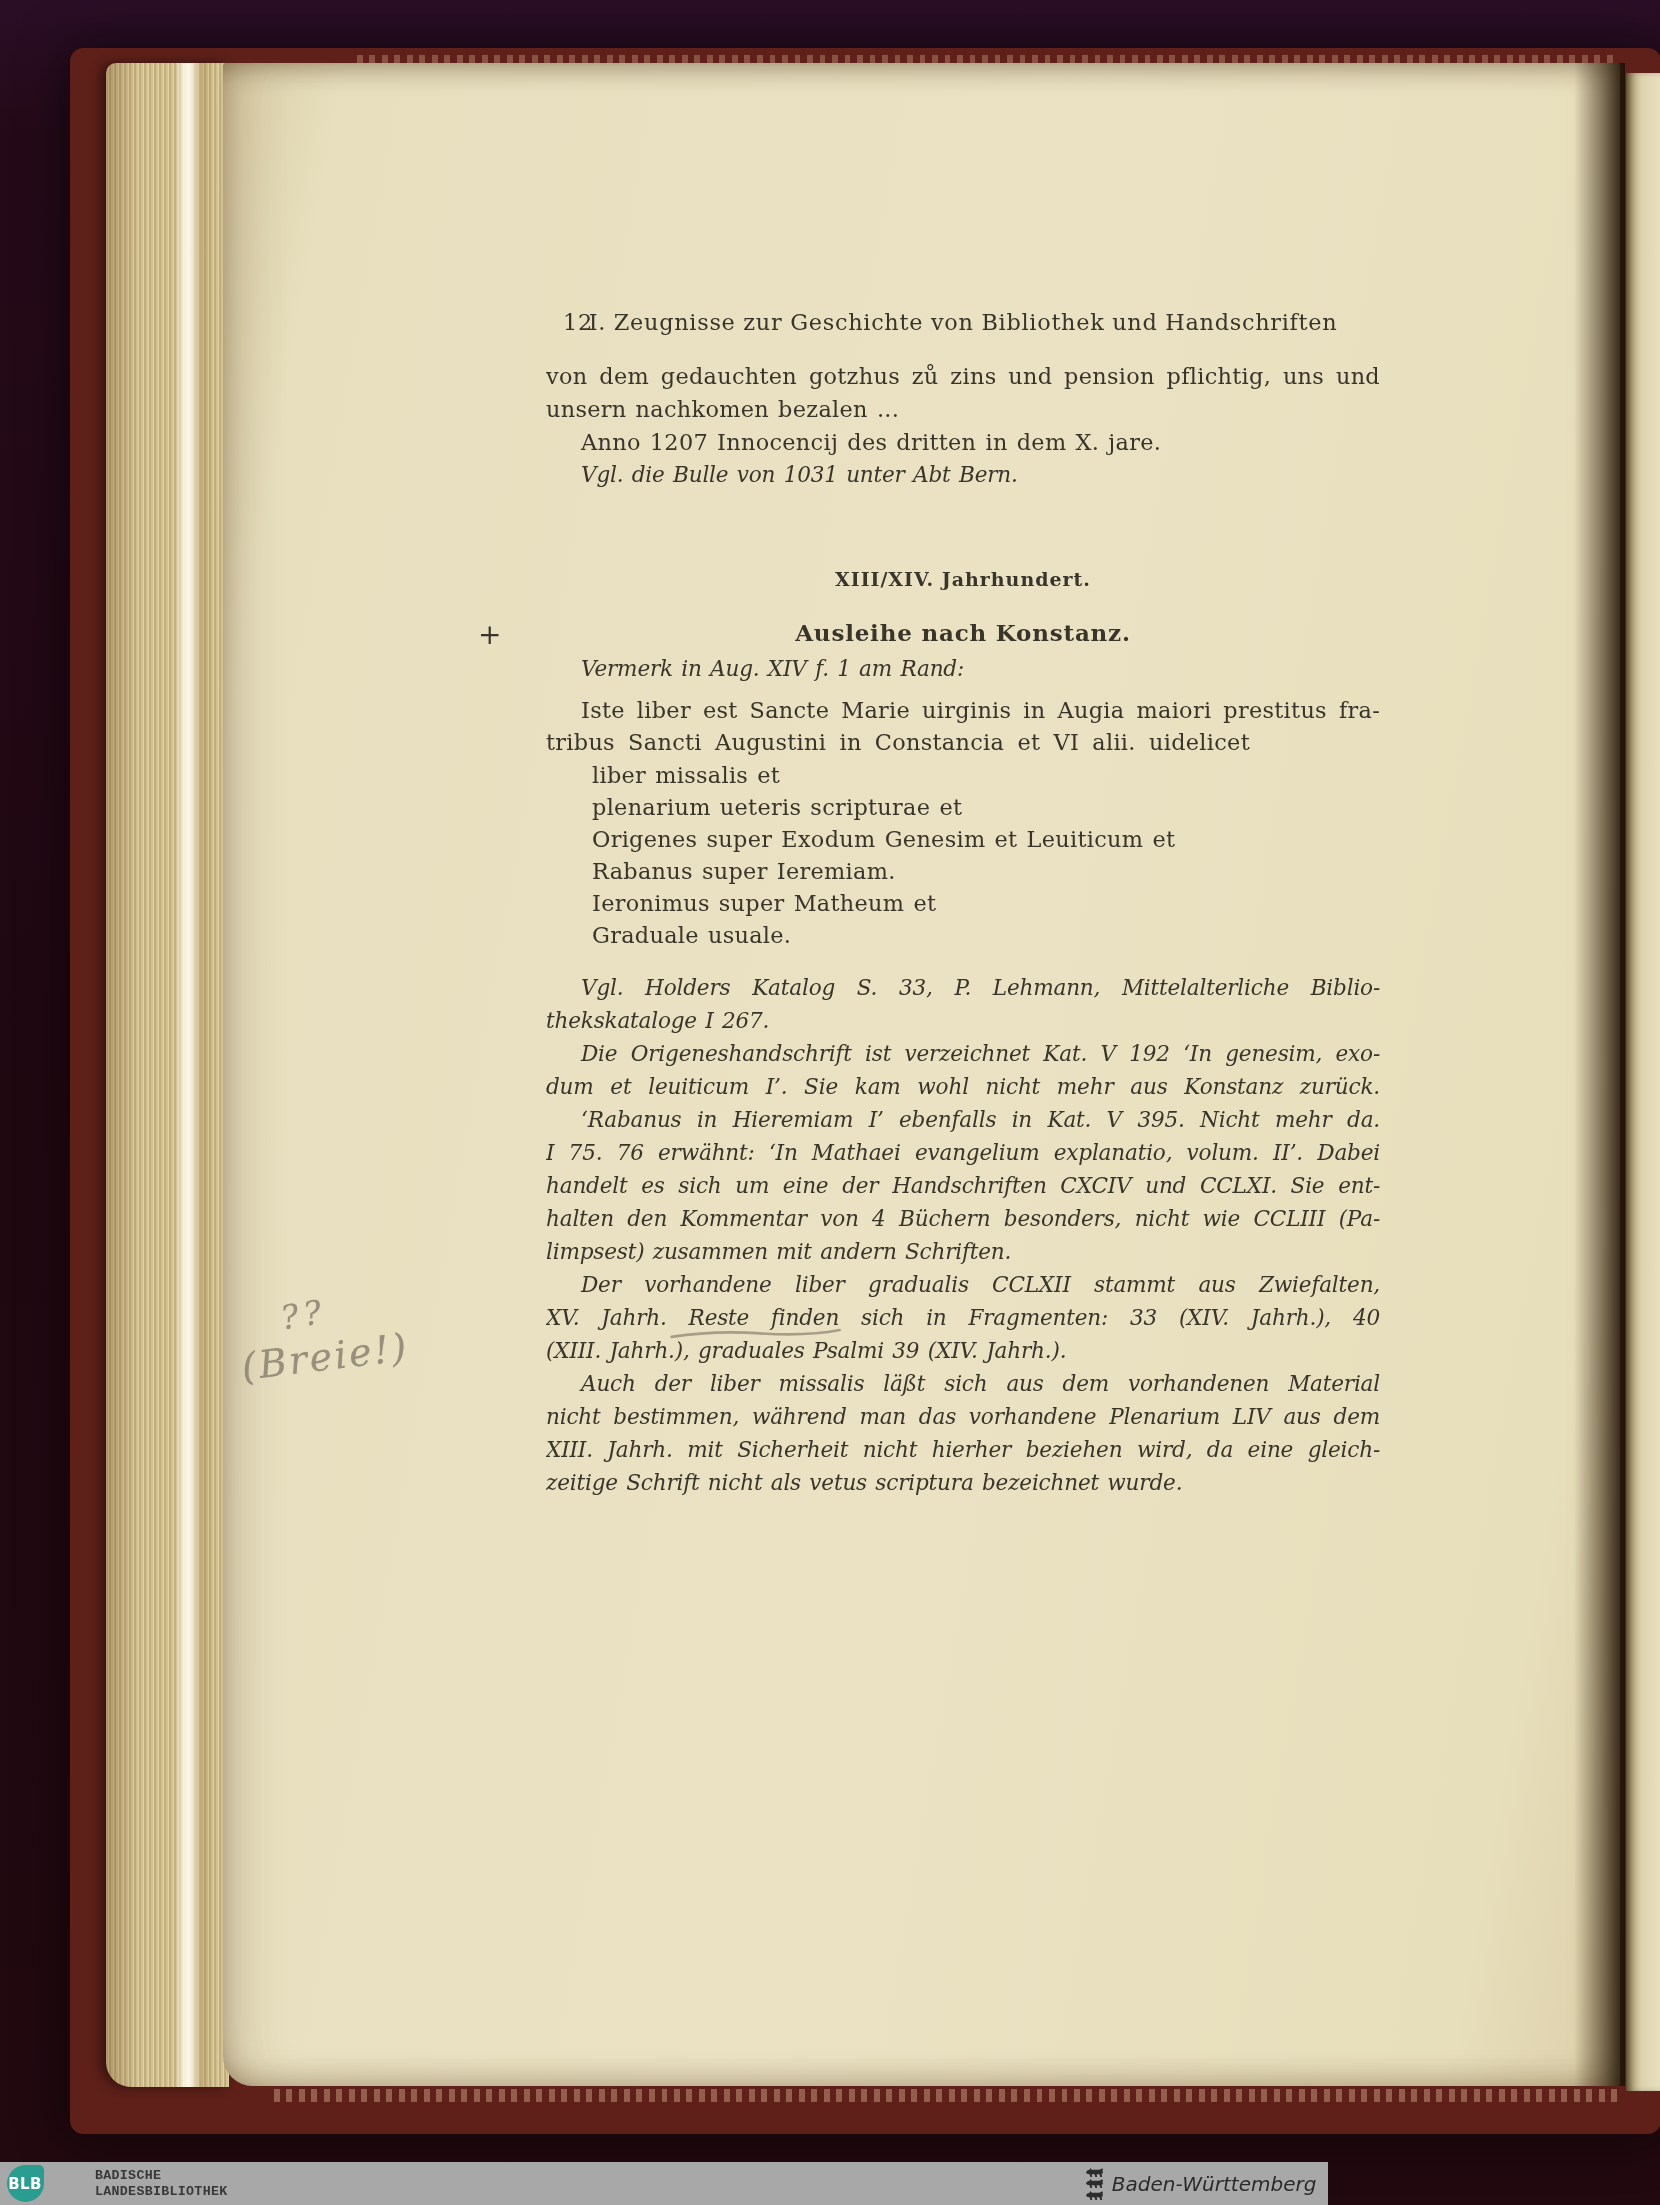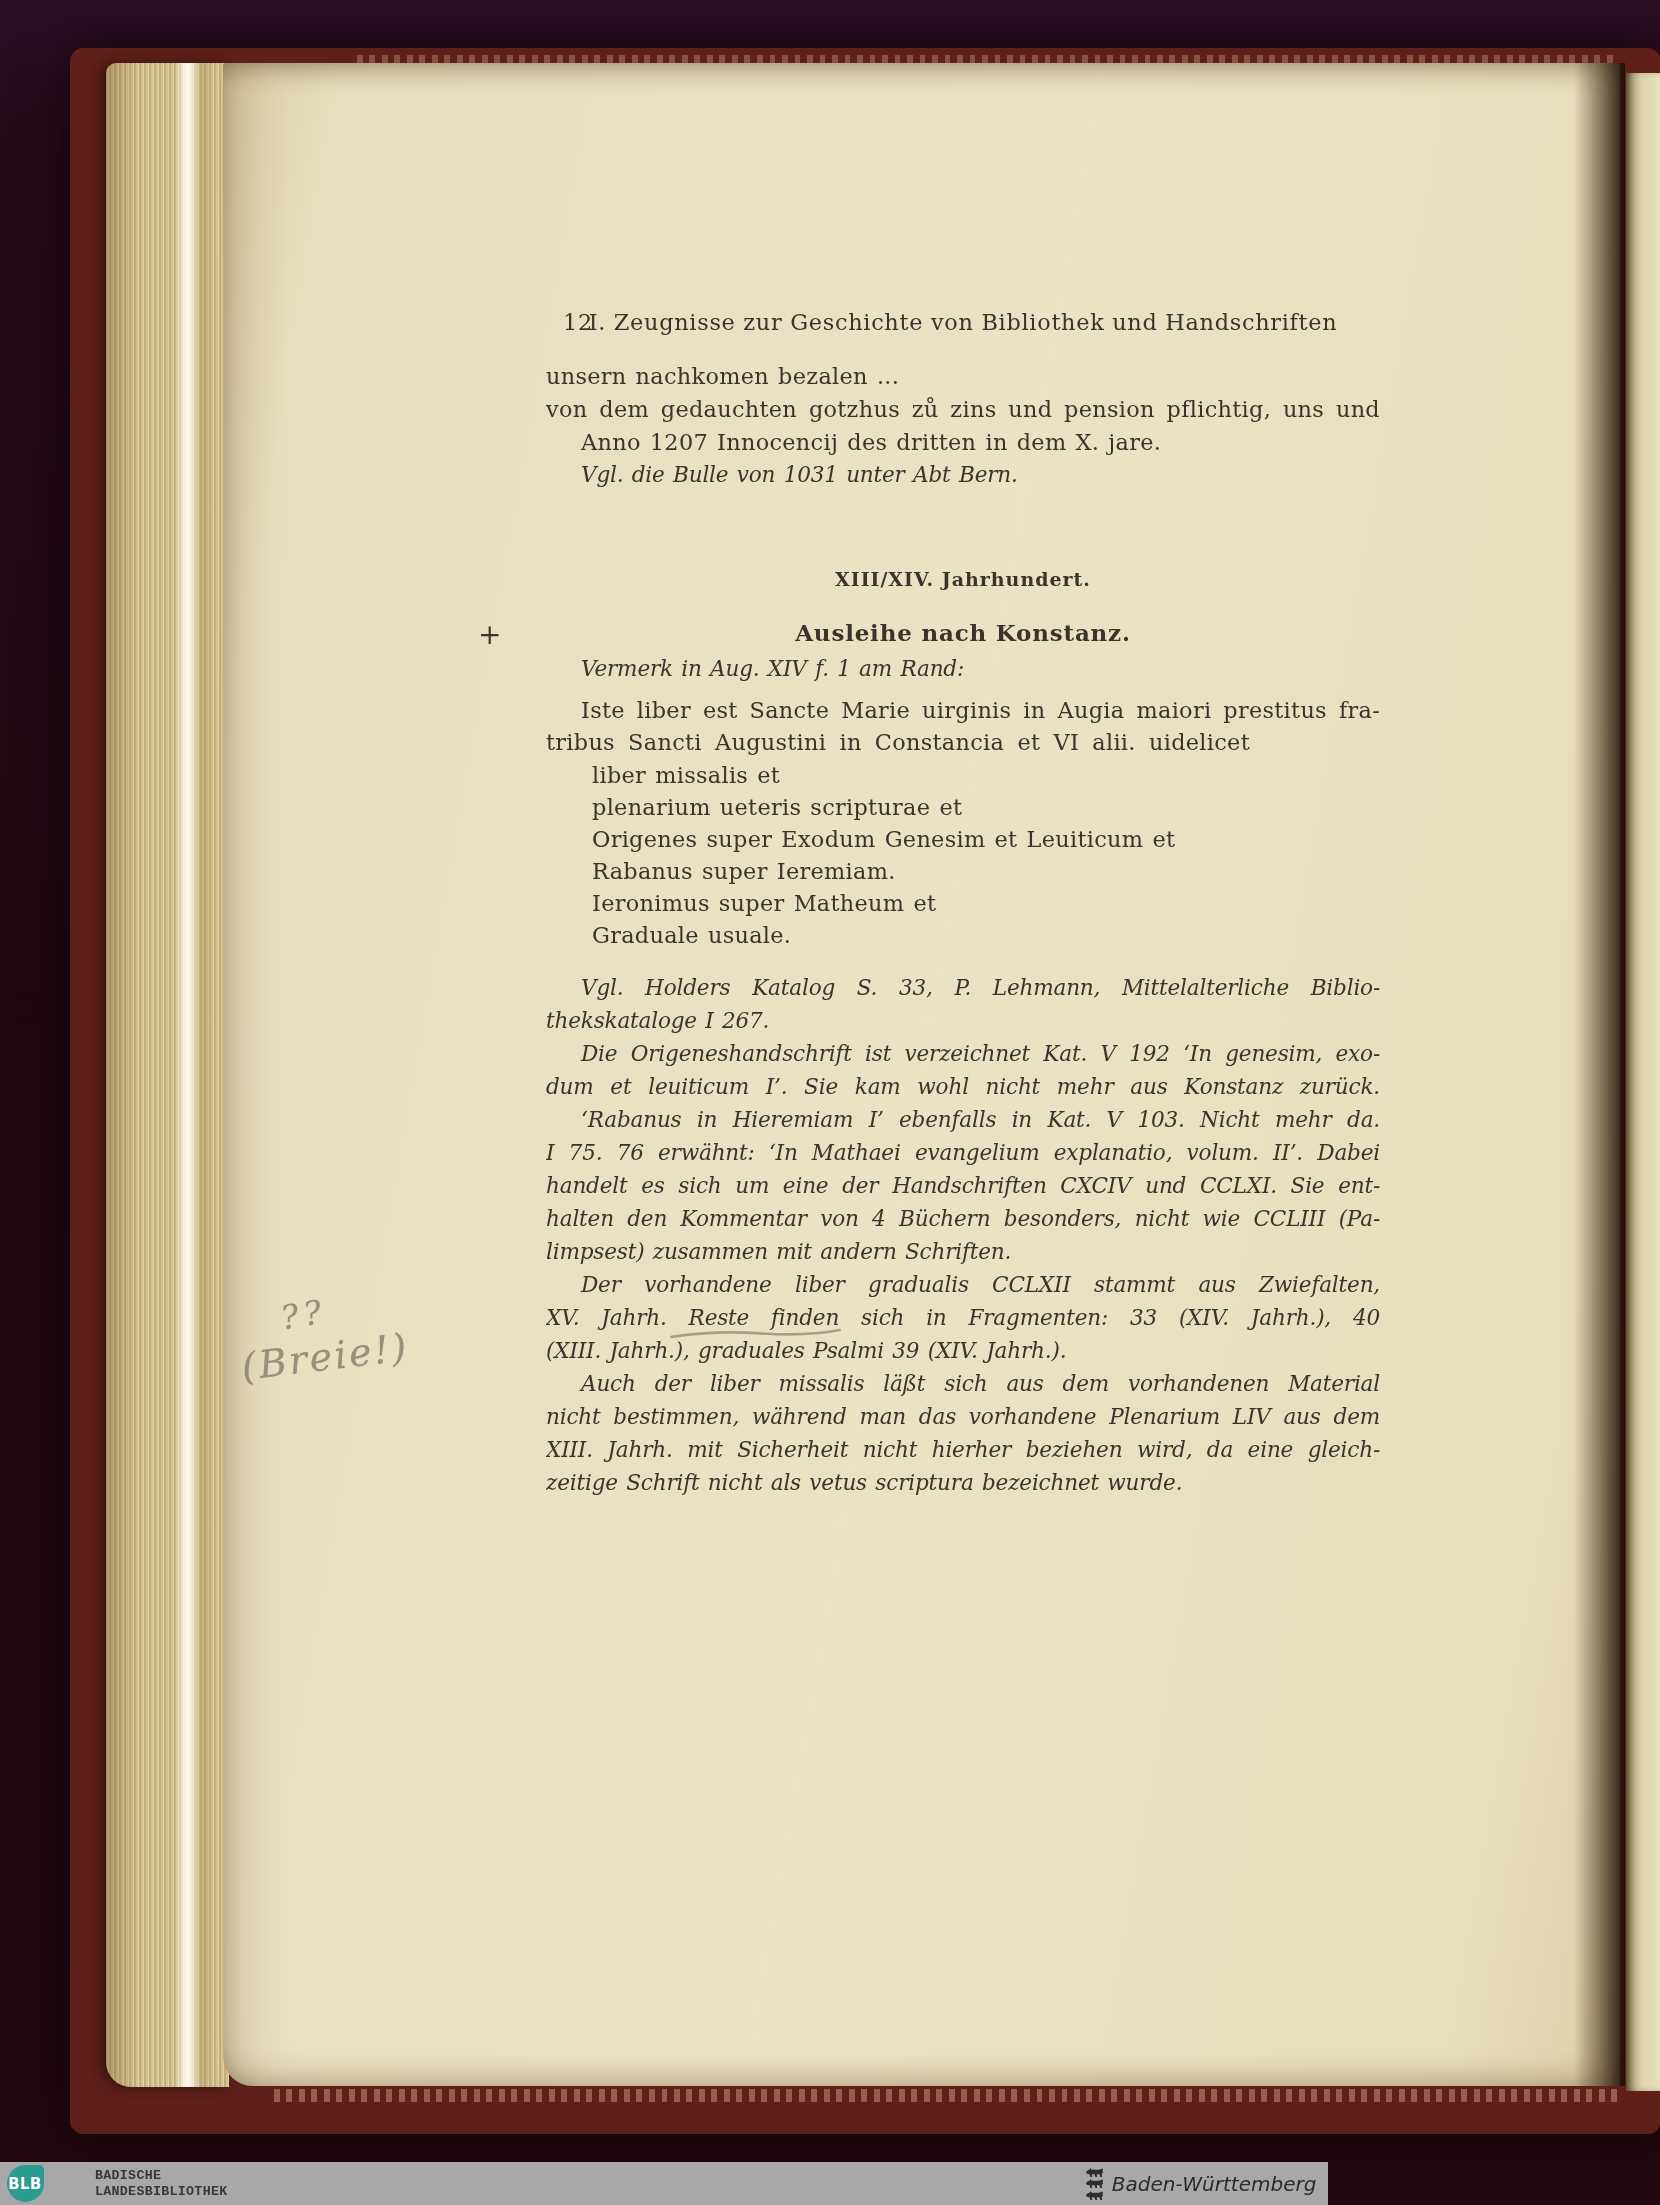--- a/index.html
+++ b/index.html
@@ -81,22 +81,22 @@
   <div class="page"></div>
   <div class="gutter"></div>
   <div class="page2"></div>
 
   <div class="tblock" id="header-row">
     <span id="page-number">12</span>
     <span>I. Zeugnisse zur Geschichte von Bibliothek und Handschriften</span>
   </div>
 
   <div class="tblock" style="top:363px">
+    <div class="line just">von dem gedauchten gotzhus zů zins und pension pflichtig, uns und</div>
     <div class="line">unsern nachkomen bezalen ...</div>
-    <div class="line just">von dem gedauchten gotzhus zů zins und pension pflichtig, uns und</div>
     <div class="line ind">Anno 1207 Innocencij des dritten in dem X. jare.</div>
     <div class="line ind it">Vgl. die Bulle von 1031 unter Abt Bern.</div>
   </div>
 
   <div class="tblock" id="section-heading">XIII/XIV. Jahrhundert.</div>
   <div class="tblock" id="section-subheading">Ausleihe nach Konstanz.</div>
   <div id="margin-plus">+</div>
 
   <div class="tblock" style="top:656px">
     <div class="line ind it">Vermerk in Aug. XIV f. 1 am Rand:</div>
@@ -114,21 +114,21 @@
   <div class="tblock" style="top:697px">
     <div class="line h39 ind just">Iste liber est Sancte Marie uirginis in Augia maiori prestitus fra-</div>
     <div class="line h39 wide">tribus Sancti Augustini in Constancia et VI alii. uidelicet</div>
   </div>
 
   <div class="tblock" style="top:975px">
     <div class="line it ind just">Vgl. Holders Katalog S. 33, P. Lehmann, Mittelalterliche Biblio-</div>
     <div class="line it">thekskataloge I 267.</div>
     <div class="line it ind just">Die Origeneshandschrift ist verzeichnet Kat. V 192 ‘In genesim, exo-</div>
     <div class="line it just">dum et leuiticum I’. Sie kam wohl nicht mehr aus Konstanz zurück.</div>
-    <div class="line it ind just">‘Rabanus in Hieremiam I’ ebenfalls in Kat. V 103. Nicht mehr da.</div>
+    <div class="line it ind just">‘Rabanus in Hieremiam I’ ebenfalls in Kat. V 395. Nicht mehr da.</div>
     <div class="line it just">I 75. 76 erwähnt: ‘In Mathaei evangelium explanatio, volum. II’. Dabei</div>
     <div class="line it just">handelt es sich um eine der Handschriften CXCIV und CCLXI. Sie ent-</div>
     <div class="line it just">halten den Kommentar von 4 Büchern besonders, nicht wie CCLIII (Pa-</div>
     <div class="line it">limpsest) zusammen mit andern Schriften.</div>
     <div class="line it ind just">Der vorhandene liber gradualis CCLXII stammt aus Zwiefalten,</div>
     <div class="line it just">XV. Jahrh. Reste finden sich in Fragmenten: 33 (XIV. Jahrh.), 40</div>
     <div class="line it">(XIII. Jahrh.), graduales Psalmi 39 (XIV. Jahrh.).</div>
     <div class="line it ind just">Auch der liber missalis läßt sich aus dem vorhandenen Material</div>
     <div class="line it just">nicht bestimmen, während man das vorhandene Plenarium LIV aus dem</div>
     <div class="line it just">XIII. Jahrh. mit Sicherheit nicht hierher beziehen wird, da eine gleich-</div>

